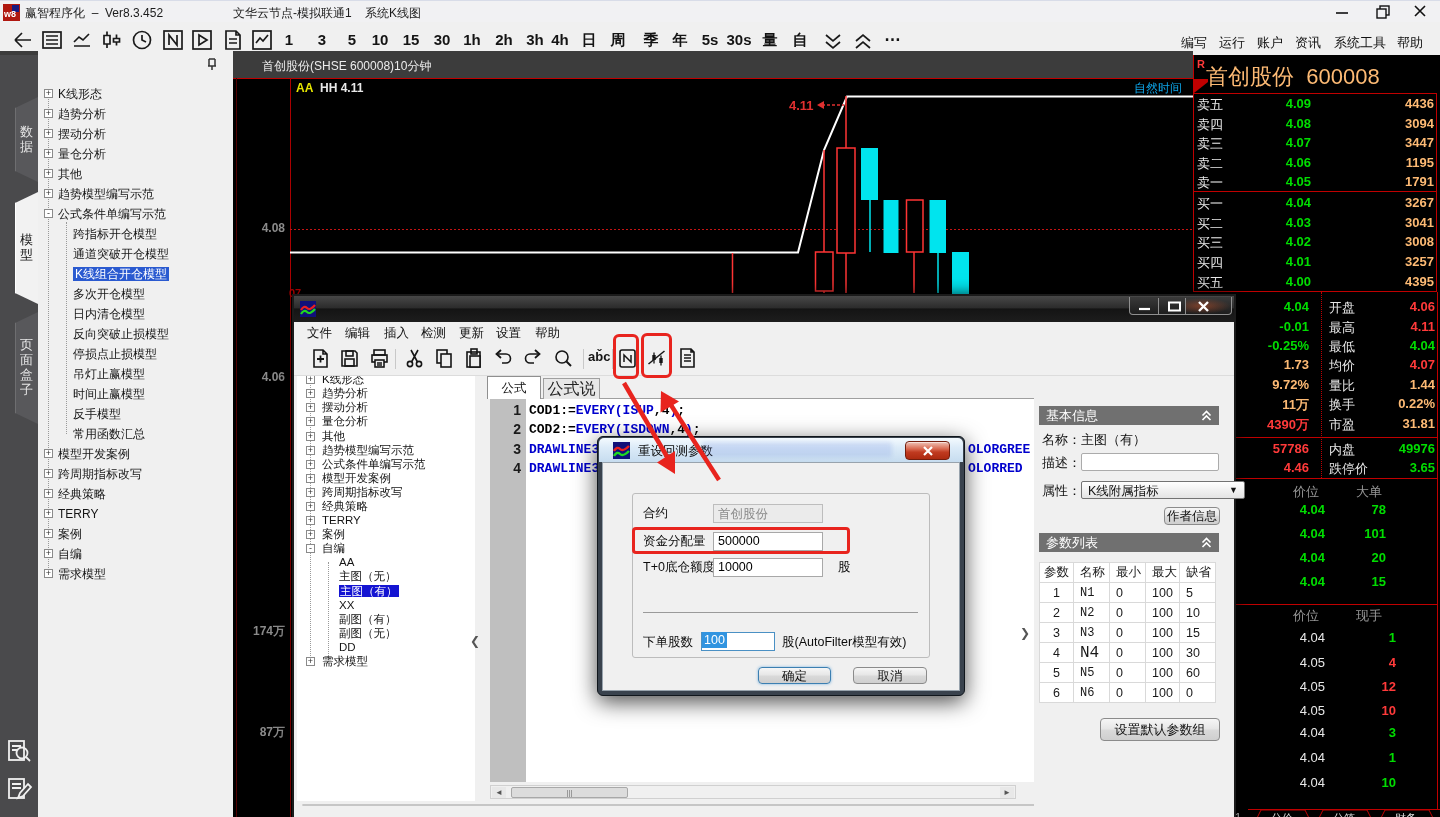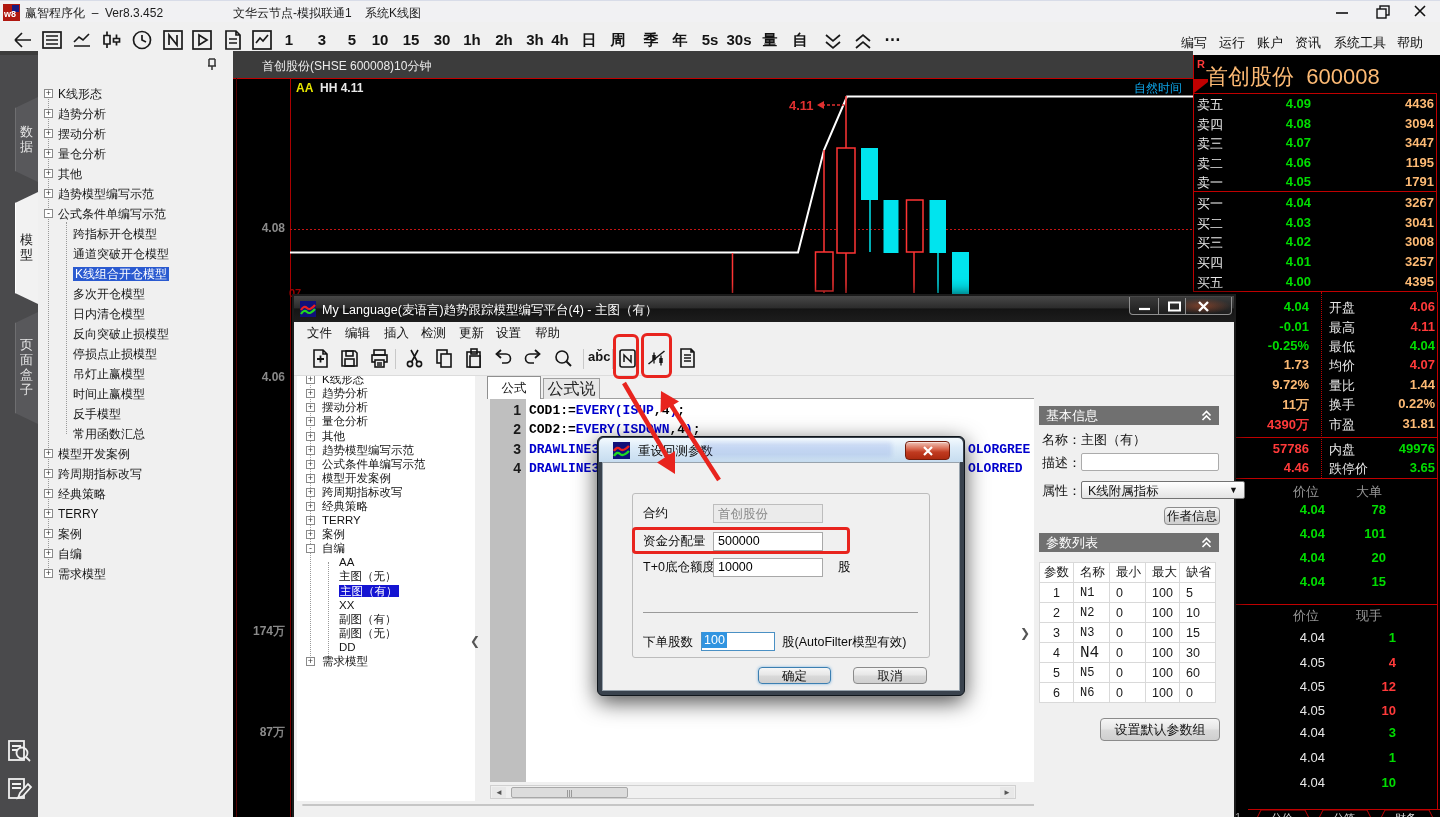--- a/index.html
+++ b/index.html
@@ -369,21 +369,20 @@
     </svg>
   </div>
 
 <div class="ab" id="win">
     <div id="win-title">
       <svg class="ab" style="left:6px;top:5px" width="16" height="16">
         <rect width="16" height="16" fill="#10107a"></rect>
         <path d="M1 9 q3 -5 6 -2 t8 -3" fill="none" stroke="#e82020" stroke-width="2.2"></path>
         <path d="M1 13 q3 -5 6 -2 t8 -3" fill="none" stroke="#20d820" stroke-width="2.2"></path>
       </svg>
-      <span class="ab" style="left:28px;top:6px;">My Language(麦语言)趋势跟踪模型编写平台(4) - 主图（有）</span>
       <div class="ab" style="left:835px;top:1px;width:103px;height:18px;border:1px solid #8f8f8f;border-top:none;border-radius:0 0 4px 4px;background:linear-gradient(#3a3a3a,#1d1d1d);"></div>
       <div class="ab" style="left:864px;top:2px;width:1px;height:16px;background:#8f8f8f"></div>
       <div class="ab" style="left:891px;top:2px;width:1px;height:16px;background:#8f8f8f"></div>
       <div class="ab" style="left:892px;top:2px;width:45px;height:16px;background:radial-gradient(ellipse at 35% 50%, rgba(190,80,40,.55), rgba(60,60,60,0) 70%);border-radius:0 0 4px 0;"></div>
       <svg class="ab" style="left:835px;top:2px" width="103" height="17">
         <line x1="10" y1="11" x2="21" y2="11" stroke="#fff" stroke-width="2.2"></line>
         <rect x="40" y="4.5" width="11" height="8" fill="none" stroke="#fff" stroke-width="2"></rect>
         <path d="M70 4 l9 9 M79 4 l-9 9" stroke="#fff" stroke-width="2.4"></path>
       </svg>
     </div>

